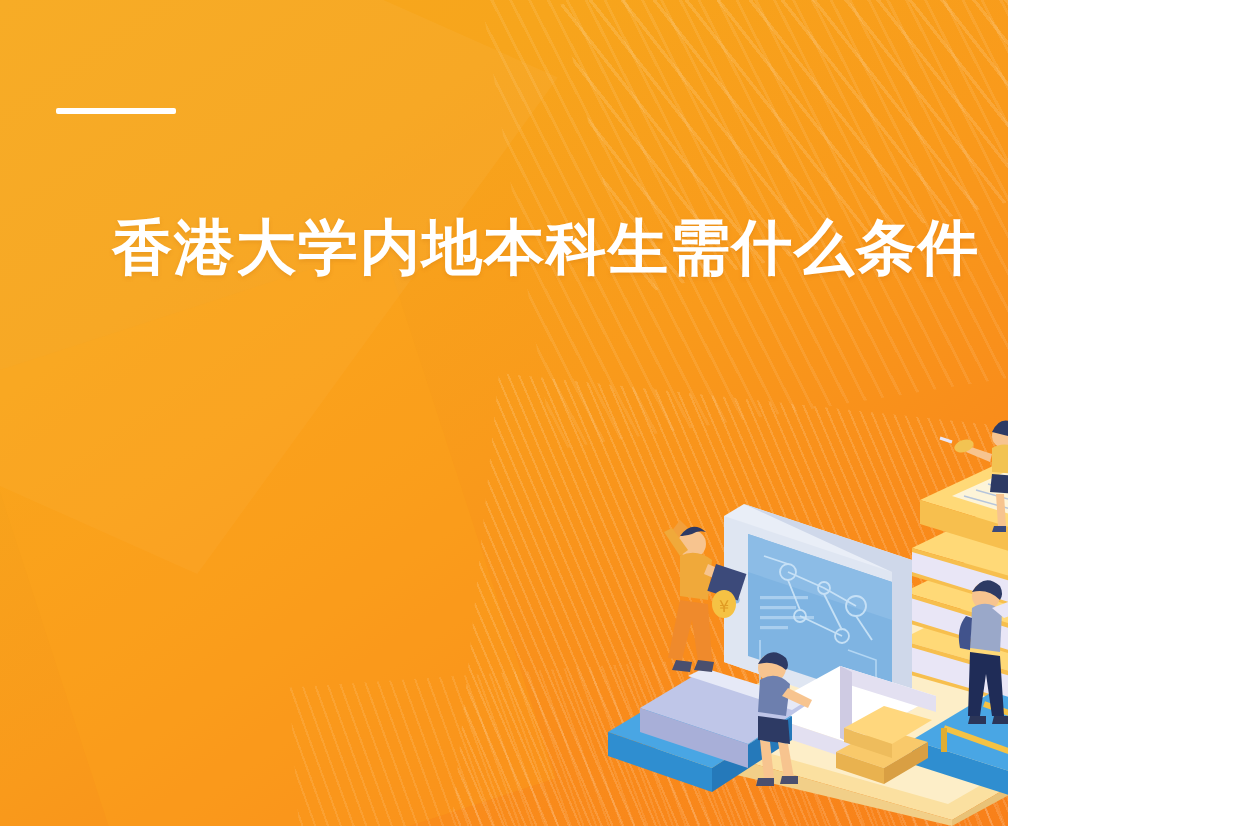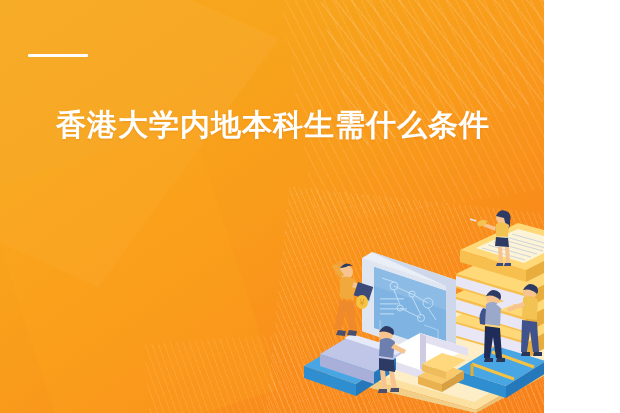--- a/index.html
+++ b/index.html
@@ -11,21 +11,20 @@
     font-family: "DejaVu Sans", "Liberation Sans", sans-serif;
   }
 
   
   .banner {
     position: relative;
     width: 504px;
     height: 413px;
     overflow: hidden;
     background: linear-gradient(145deg, #f7a91d 0%, #f7a51c 26%, #f99a1b 52%, #f98c1b 74%, #f8801a 100%);
-    padding-left: 40px;
   }
 
   
   .streaks-tr {
     position: absolute;
     top: -60px;
     right: -90px;
     width: 340px;
     height: 260px;
     background:

